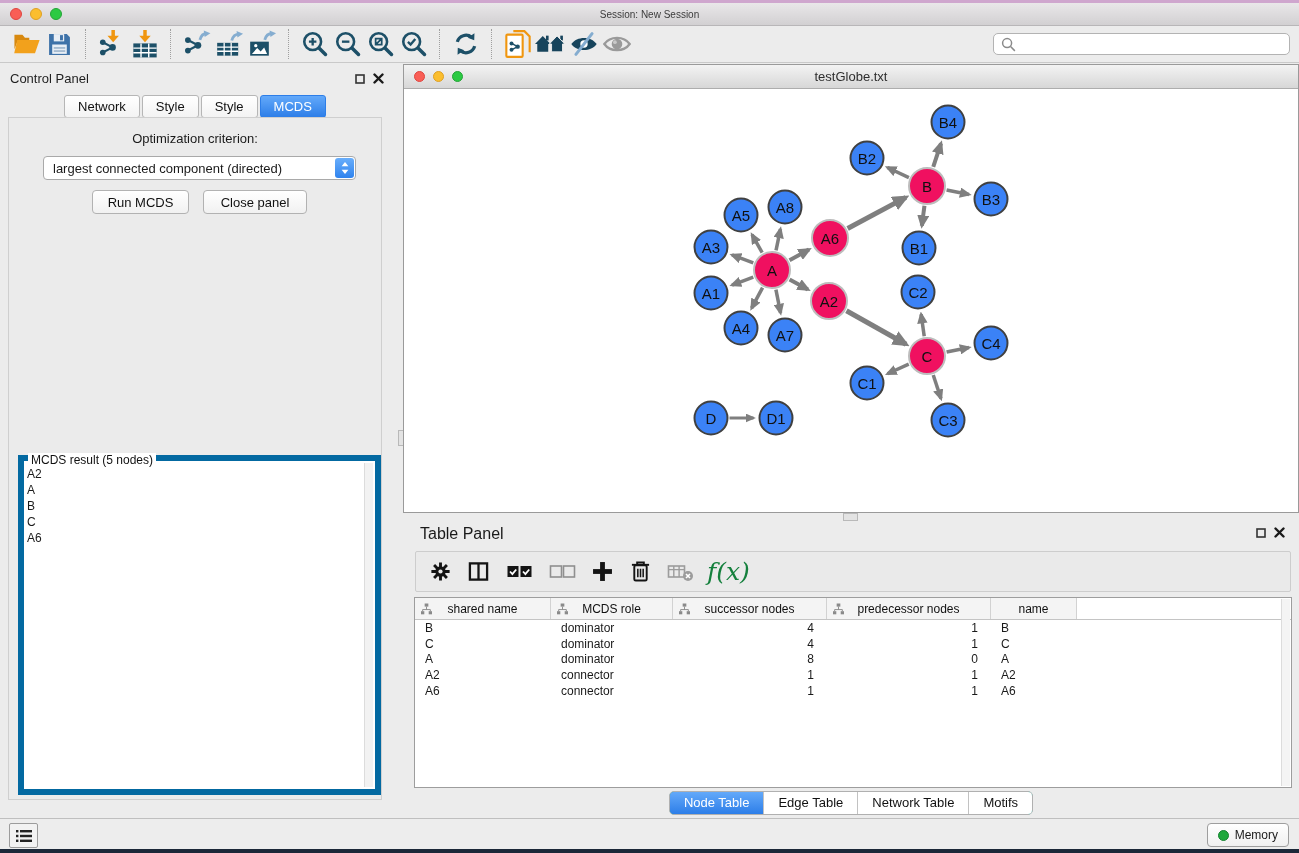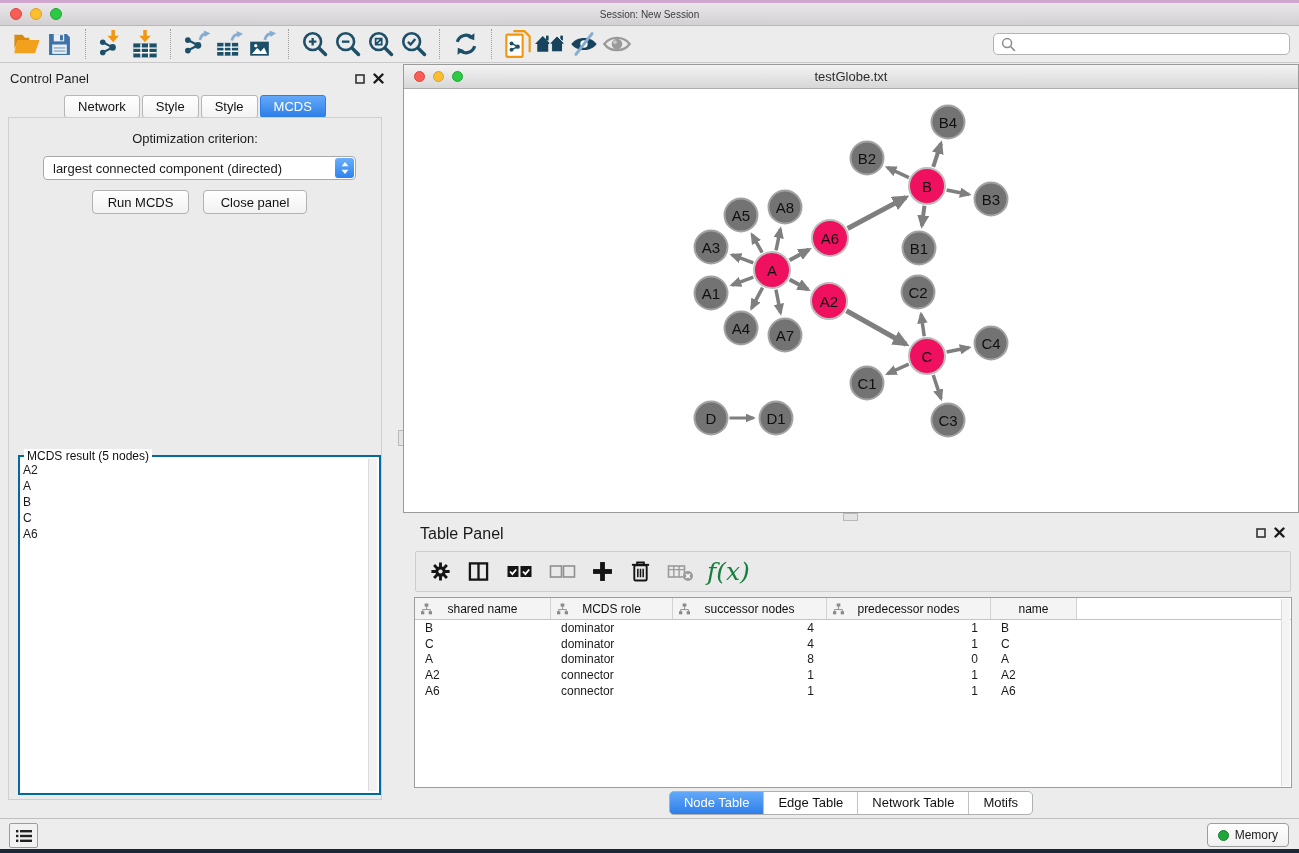--- a/index.html
+++ b/index.html
@@ -41,41 +41,41 @@
   #cp-opt-label { position:absolute; left:0; top:131px; width:390px; text-align:center; font-size:13px; }
   #cp-dropdown { position:absolute; left:43px; top:156px; width:313px; height:24px; background:#fff;
     border:1px solid #a9a9a9; border-radius:4px; display:flex; align-items:center; padding-left:9px; font-size:13px; }
   #cp-dropdown .stepper { position:absolute; right:1px; top:1px; bottom:1px; width:19px;
     background:linear-gradient(#69aefb,#2f83ee); border-radius:3px; display:flex; align-items:center; justify-content:center; }
   .cp-btn { position:absolute; height:24px; background:linear-gradient(#ffffff,#f1f1f1); border:1px solid #b2b2b2;
     border-radius:4px; font-size:13px; font-family:inherit; color:#111; }
   #cp-run { left:92px; top:190px; width:97px; }
   #cp-closebtn { left:203px; top:190px; width:104px; }
   #cp-fieldset { position:absolute; left:18px; top:455px; width:363px; height:340px;
-    border:2px solid #0369a1; background:#fff; }
+    border:6px solid #0369a1; background:#fff; }
   #cp-fieldset-title { position:absolute; left:4px; top:-8px; background:#fff; padding:0 3px; font-size:12px; color:#111; white-space:nowrap; }
   #mcds-list { position:absolute; left:3px; top:5px; right:14px; bottom:3px; font-size:12px; line-height:16px; overflow:hidden; }
   #mcds-scroll { position:absolute; right:2px; top:2px; bottom:2px; width:9px; background:#f2f2f2; border-left:1px solid #dcdcdc; }
 
   
   .grip { position:absolute; background:#e3e3e3; border:1px solid #b9b9b9; }
   #grip-left { left:398px; top:430px; width:8px; height:16px; }
   #grip-bottom { left:843px; top:513px; width:15px; height:8px; }
 
   
   #net-window { position:absolute; left:403px; top:64px; width:896px; height:449px;
     border:1px solid #9a9a9a; background:#fff; }
   #net-titlebar { position:relative; height:24px; background:linear-gradient(#f3f3f3,#d7d7d7);
     border-bottom:1px solid #adadad; display:flex; align-items:center; }
   #net-title { position:absolute; left:0; right:0; text-align:center; font-size:13px; color:#2e2e2e; }
   #net-canvas { position:relative; width:894px; height:423px; background:#fff; overflow:hidden; }
   #graph-svg { position:absolute; left:0; top:0; }
   .gnode { position:absolute; border-radius:50%; display:flex; align-items:center; justify-content:center;
     font-size:15px; color:#101010; transform:translate(-50%,-50%); }
-  .gnode.plain { background:#737373; border:2px solid #a3a3a3; }
+  .gnode.plain { background:#3b82f6; border:2px solid #404040; }
   .gnode.sel { background:#f01060; border:2px solid #bdbdbd; }
 
   
   #tp-title { position:absolute; left:420px; top:525px; font-size:16px; }
   #tp-btns { left:1256px; top:527px; }
   #tp-toolbar { position:absolute; left:415px; top:551px; width:876px; height:41px;
     background:#eaeaea; border:1px solid #cdcdcd; border-radius:2px; display:flex; align-items:center; padding-left:8px; gap:5px; }
   #tp-fx { font-family:"DejaVu Serif", serif; font-style:italic; font-size:25px; color:#15803d; padding-left:4px; }
   #tp-table { position:absolute; left:414px; top:597px; width:878px; height:191px; background:#fff; border:1px solid #9d9d9d; }
   #tp-header { display:flex; height:22px; border-bottom:1px solid #c4c4c4; font-size:12px; }

